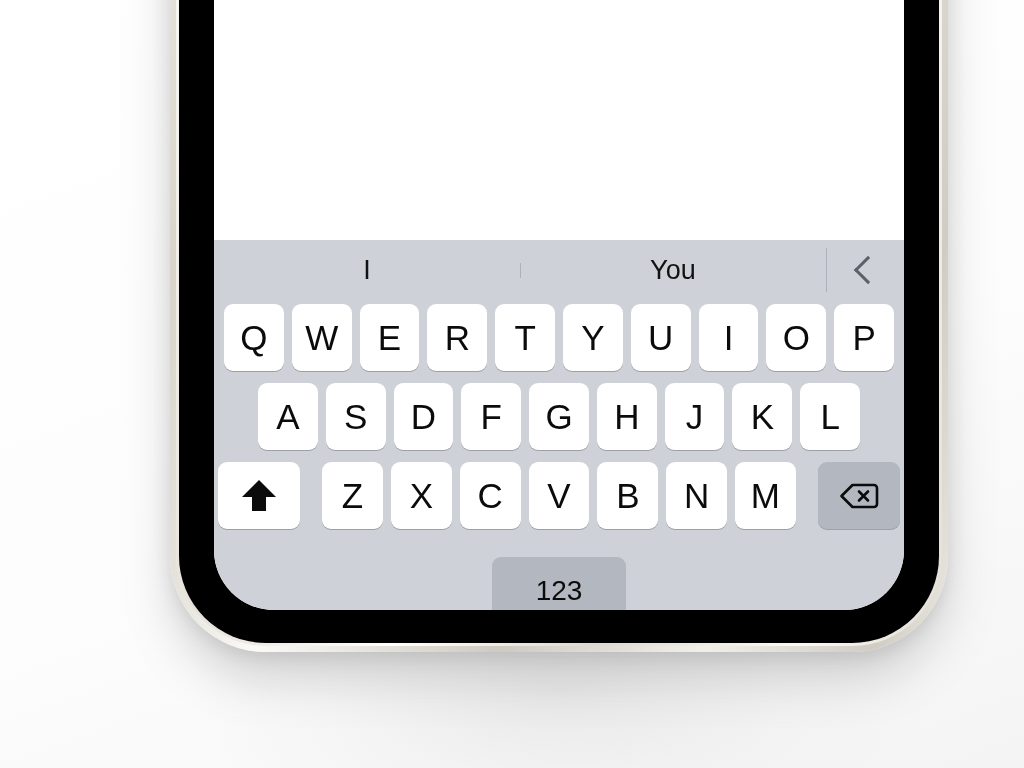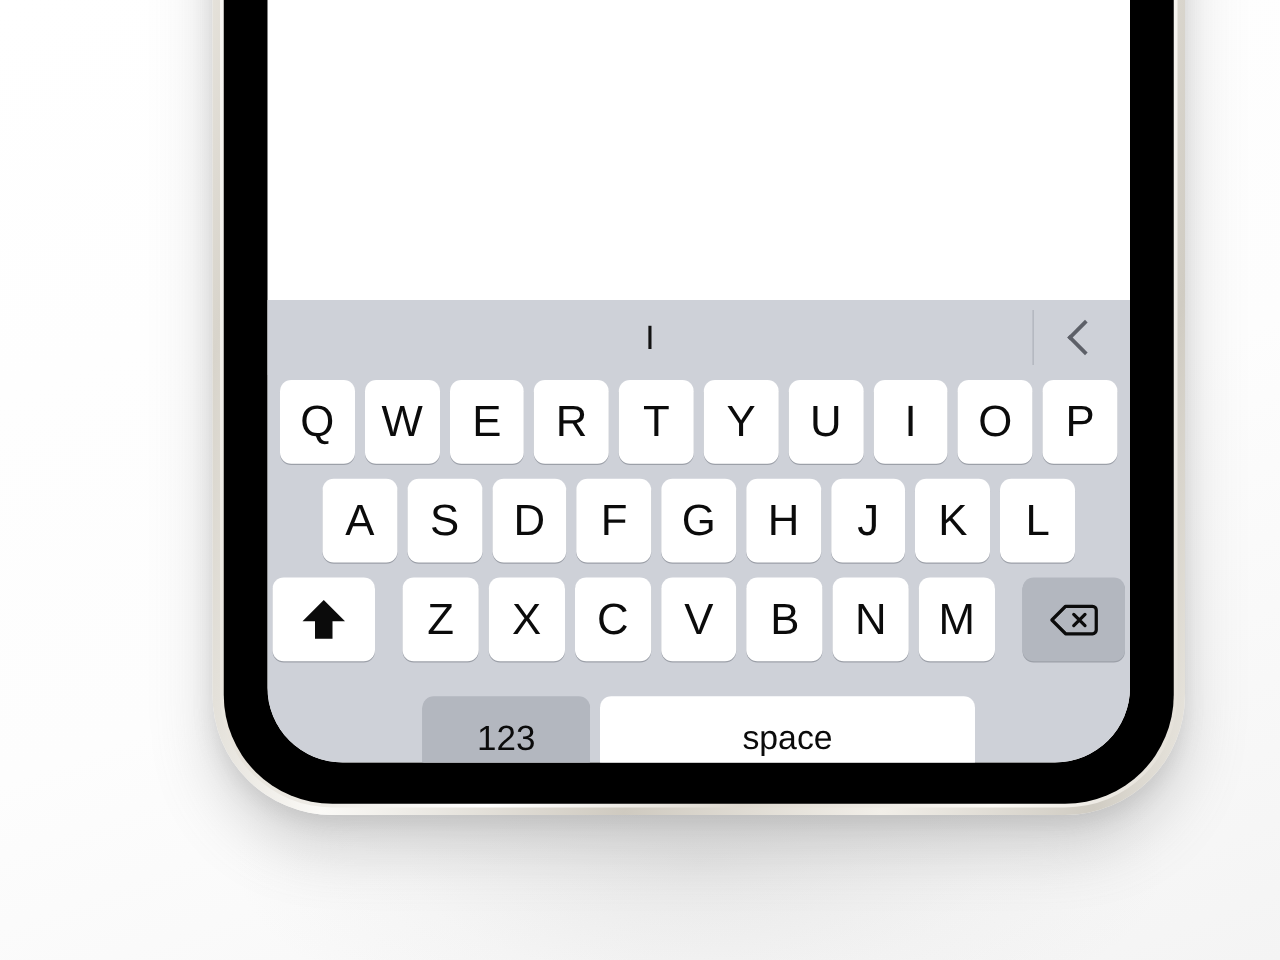--- a/index.html
+++ b/index.html
@@ -231,20 +231,21 @@
 
 <div class="device">
   <div class="device-inner-ring"></div>
   <div class="bezel">
     <div class="screen">
 
       <div class="kb">
 
         <div class="pred-bar">
           <div class="pred-cell">I</div>
+          <div class="pred-cell">You</div>
           <div class="pred-chevron">
             <span class="chev"></span>
           </div>
         </div>
 
         <div class="row r1">
           <div class="key">Q</div>
           <div class="key">W</div>
           <div class="key">E</div>
           <div class="key">R</div>
@@ -286,21 +287,20 @@
               <svg width="40" height="28" viewBox="0 0 40 28" fill="none">
                 <path d="M13.5 3 H35 a3 3 0 0 1 3 3 V22 a3 3 0 0 1 -3 3 H13.5 L2.5 14 Z" stroke="#0b0b0b" stroke-width="2.6" fill="none" stroke-linejoin="round"></path>
                 <path d="M20 9.5 L29 18.5 M29 9.5 L20 18.5" stroke="#0b0b0b" stroke-width="2.6" stroke-linecap="round"></path>
               </svg>
             </span>
           </div>
         </div>
 
         <div class="row r4">
           <div class="key num gray">123</div>
-          <div class="key space">space</div>
         </div>
 
         <div class="util">
           
           
         </div>
 
       </div>
     </div>
   </div>

